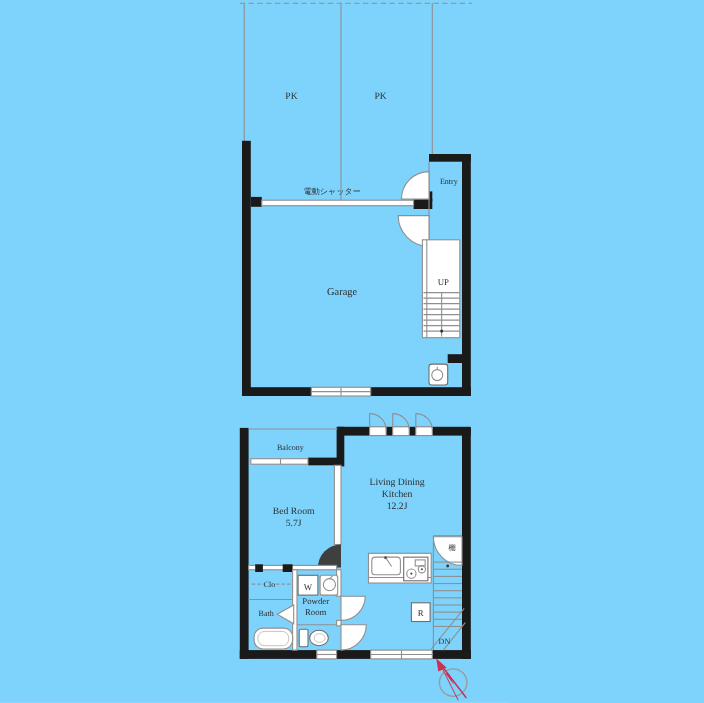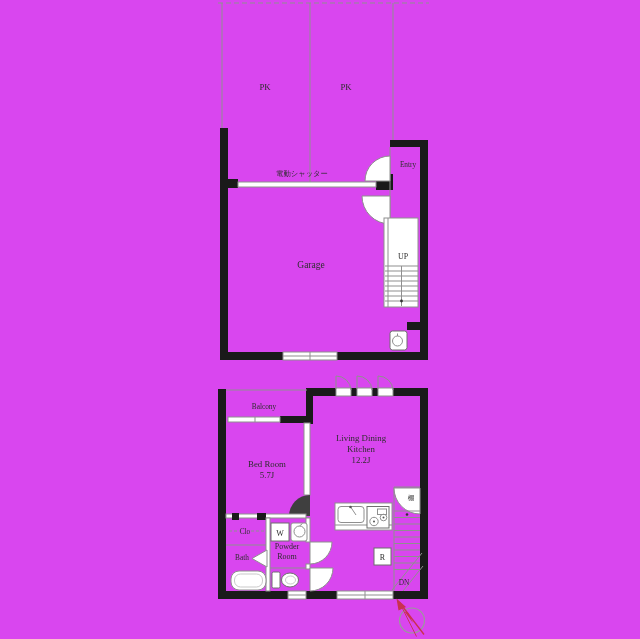--- a/index.html
+++ b/index.html
@@ -1,16 +1,16 @@
 <!DOCTYPE html>
 <html><head>
 <meta charset="utf-8">
 <style>
   html,body{margin:0;padding:0;background:#ffffff;}
-  .stage{position:relative;width:640px;height:639px;background:#d946ef;overflow:hidden;}
+  .stage{position:relative;width:640px;height:639px;background:#7dd3fc;overflow:hidden;}
   svg{display:block;}
   .wall{fill:#1a1a1a;stroke:none;}
   .tl{stroke:#8f8f8f;stroke-width:1;fill:none;}
   .tld{stroke:#8f8f8f;stroke-width:1;fill:none;stroke-dasharray:5 3;}
   .tlw{stroke:#8f8f8f;stroke-width:1;fill:#ffffff;}
   .tlw2{stroke:#6e6e6e;stroke-width:1;fill:#ffffff;}
   .faint{stroke:#bbbbbb;stroke-width:.8;fill:none;}
   .darkpie{fill:#3f3f3f;stroke:none;}
   .lbl{font-family:"Liberation Serif","DejaVu Serif",serif;fill:#2e2e2e;text-anchor:middle;}
   .s10{font-size:9.5px;}

